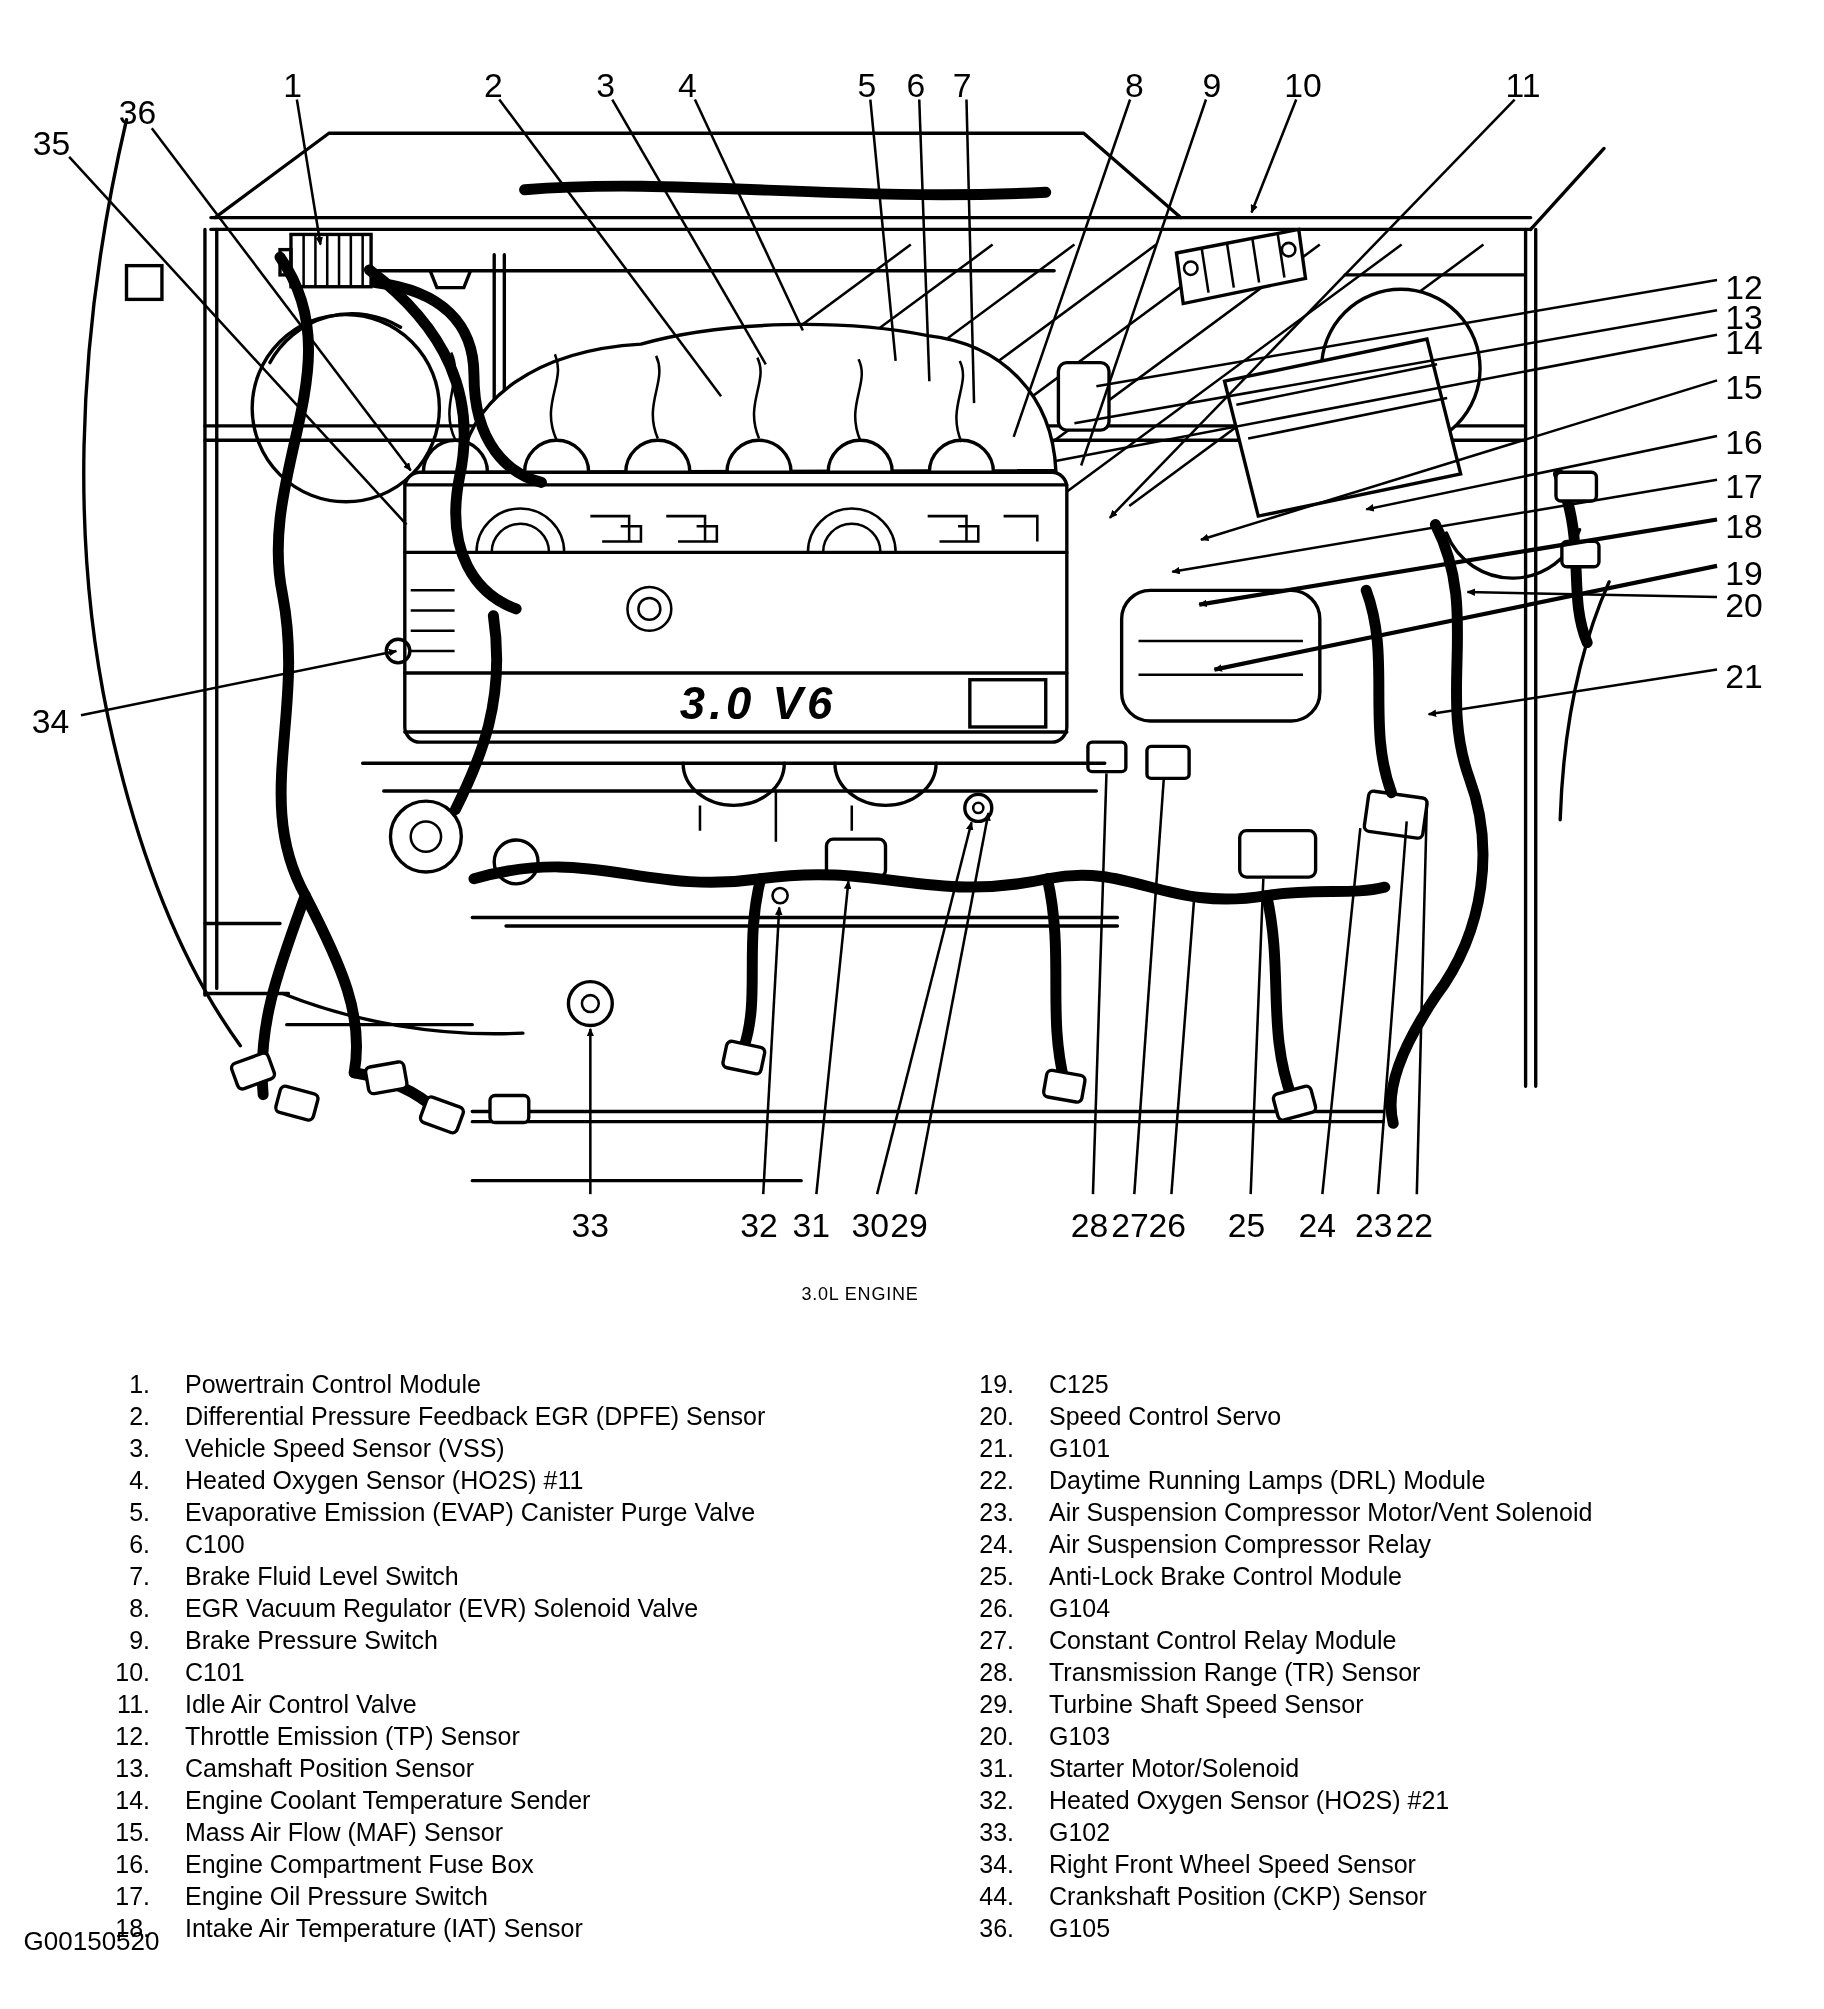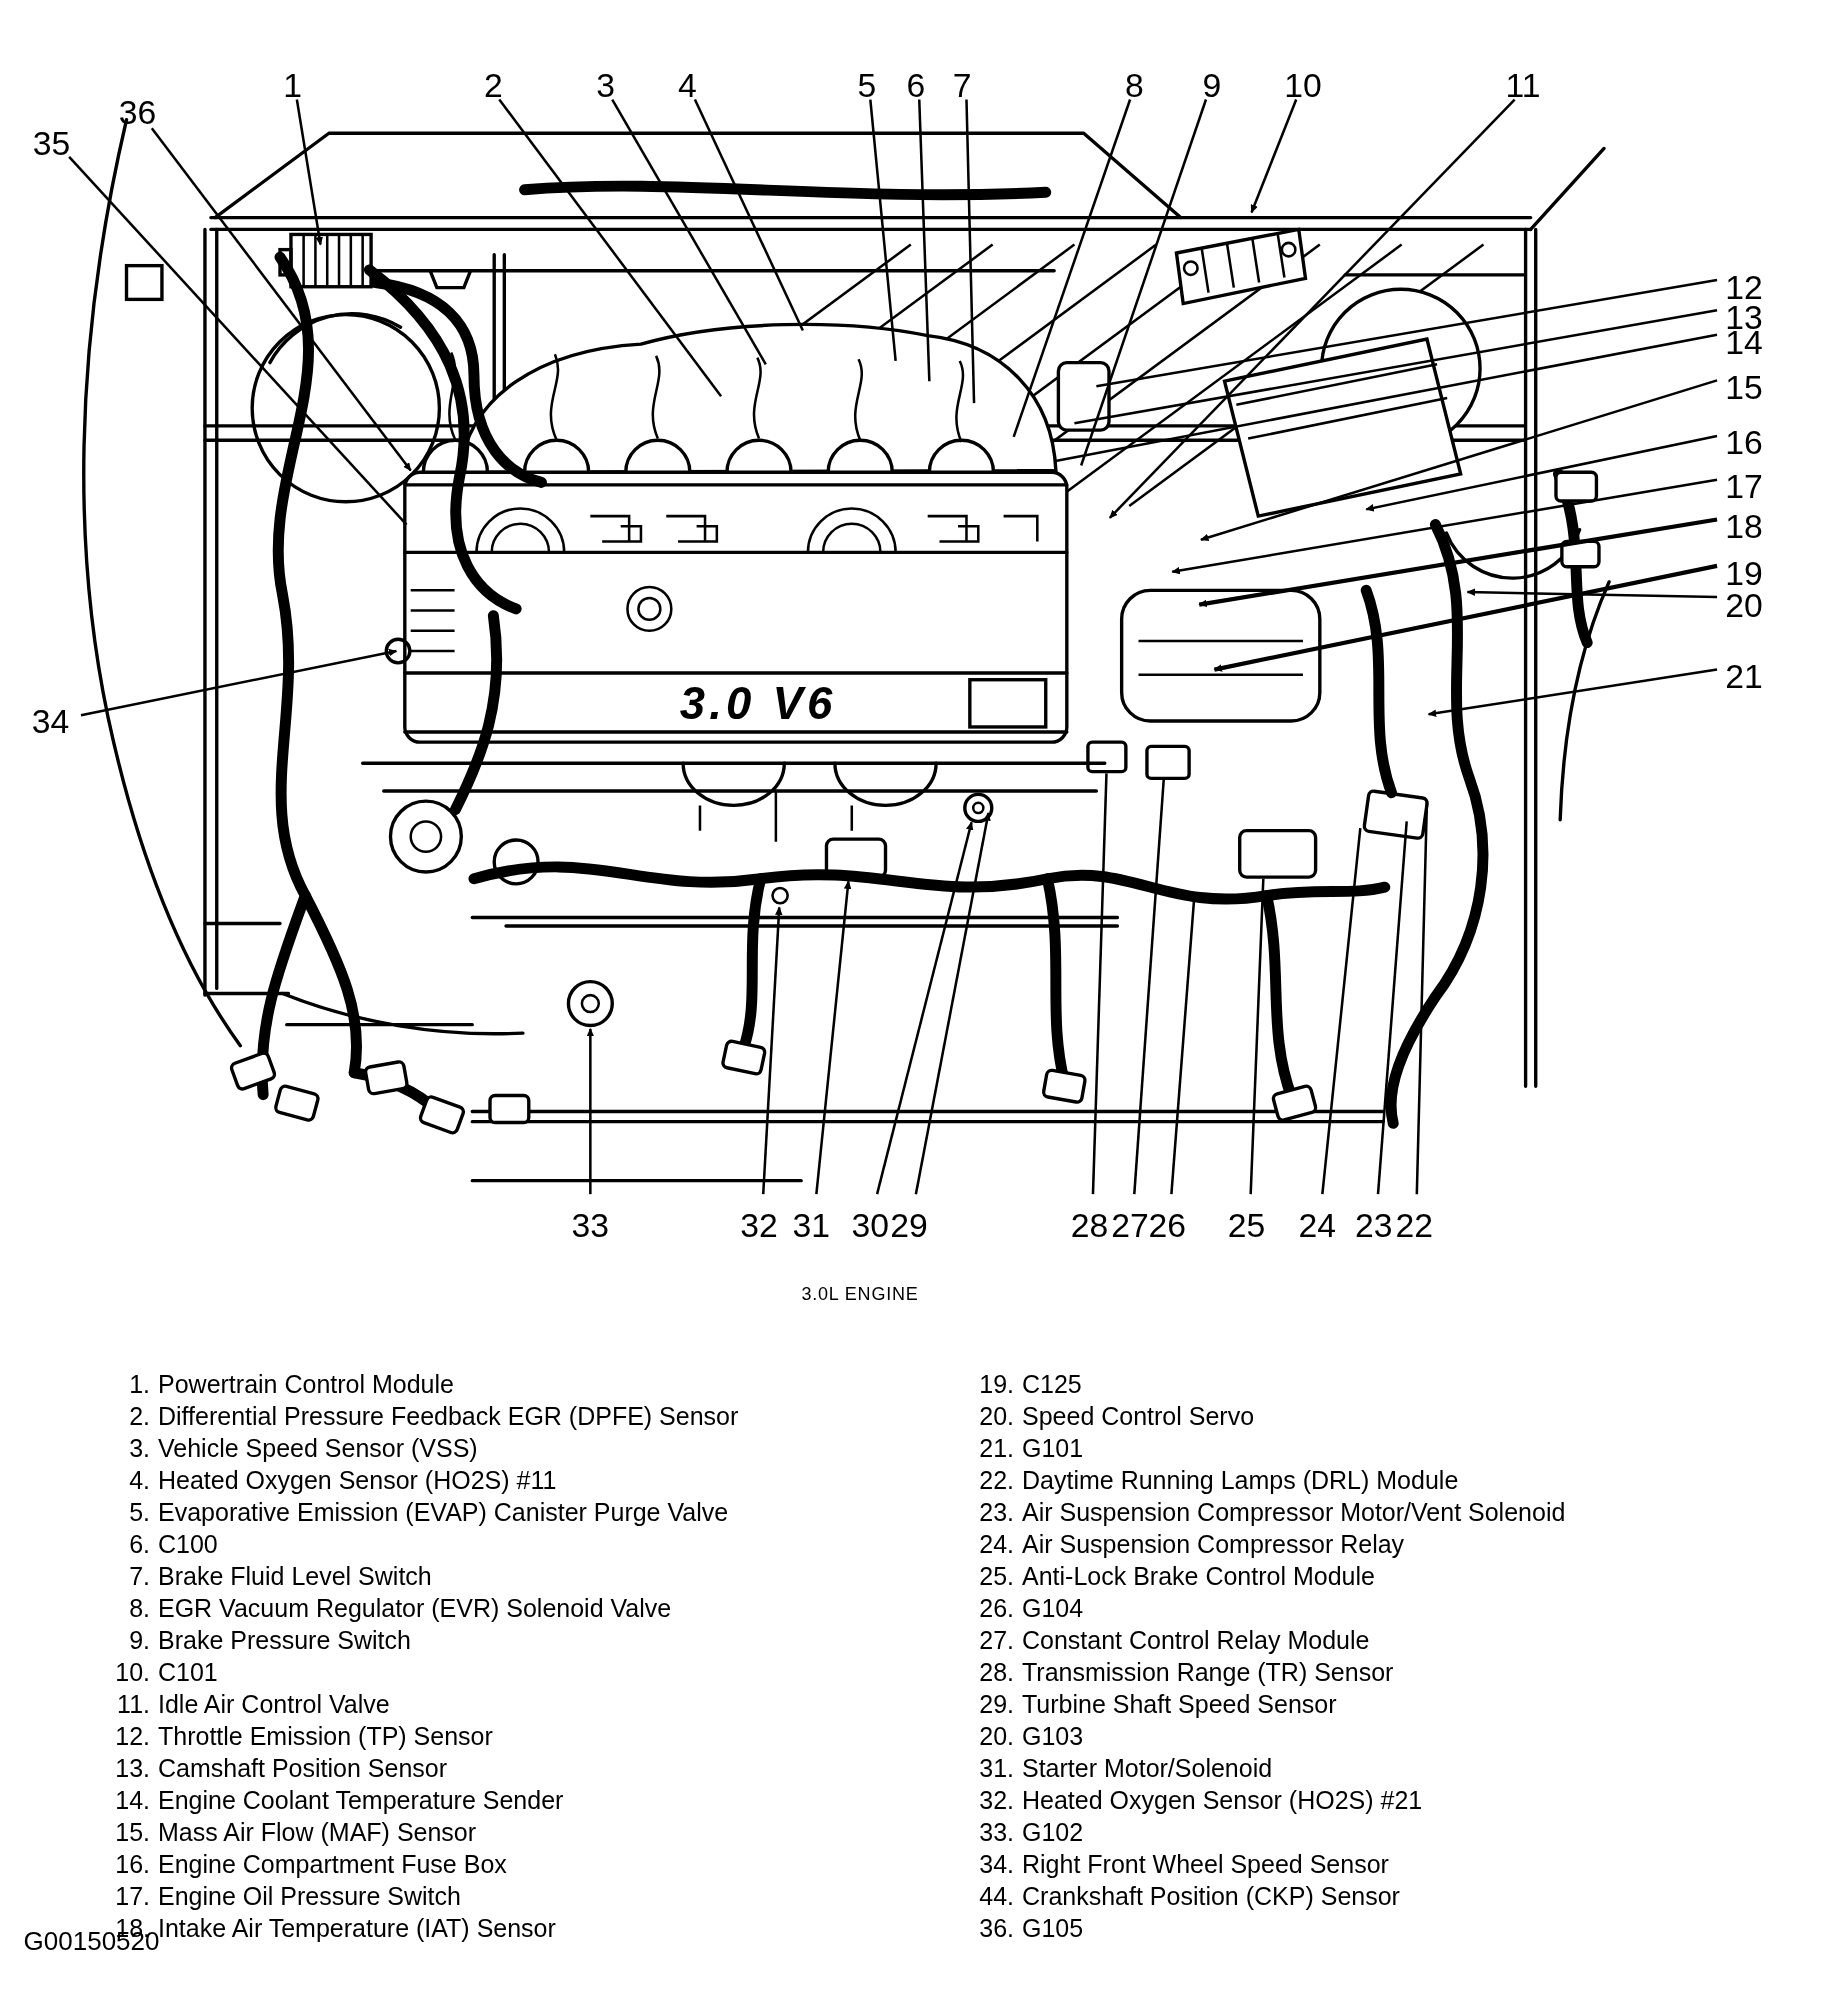--- a/index.html
+++ b/index.html
@@ -17,21 +17,21 @@
   .leader.hv{stroke-width:5}
   text.callout{font-size:40px;fill:#000;text-anchor:middle}
   #engine-name{font-size:54px;font-weight:bold;font-style:italic;letter-spacing:5px;fill:#000}
   #title{position:absolute;top:1284px;left:0;width:1720px;text-align:center;
          font-size:18px;letter-spacing:0.8px;white-space:nowrap}
   .legend-col{position:absolute;top:1368px}
   #legend-left{left:83px;width:843px}
   #legend-right{left:947px;width:869px}
   .lrow{display:flex;height:32px;font-size:25px;line-height:32px;white-space:nowrap}
   .lnum{width:67px;text-align:right;flex:none}
-  .ltxt{margin-left:8px}
+  .ltxt{margin-left:35px}
   #figcode{position:absolute;top:1926px;left:23.6px;font-size:26px}
 </style>
 </head>
 <body>
 
 <svg id="diagram" width="1825" height="1265" viewBox="0 0 2164 1500">
   <defs>
     <marker id="arrowhead" markerWidth="11" markerHeight="9" refX="9" refY="4.5" orient="auto" markerUnits="userSpaceOnUse">
       <path d="M0,0 L10,4.5 L0,9 Z" fill="#000"></path>
     </marker>

